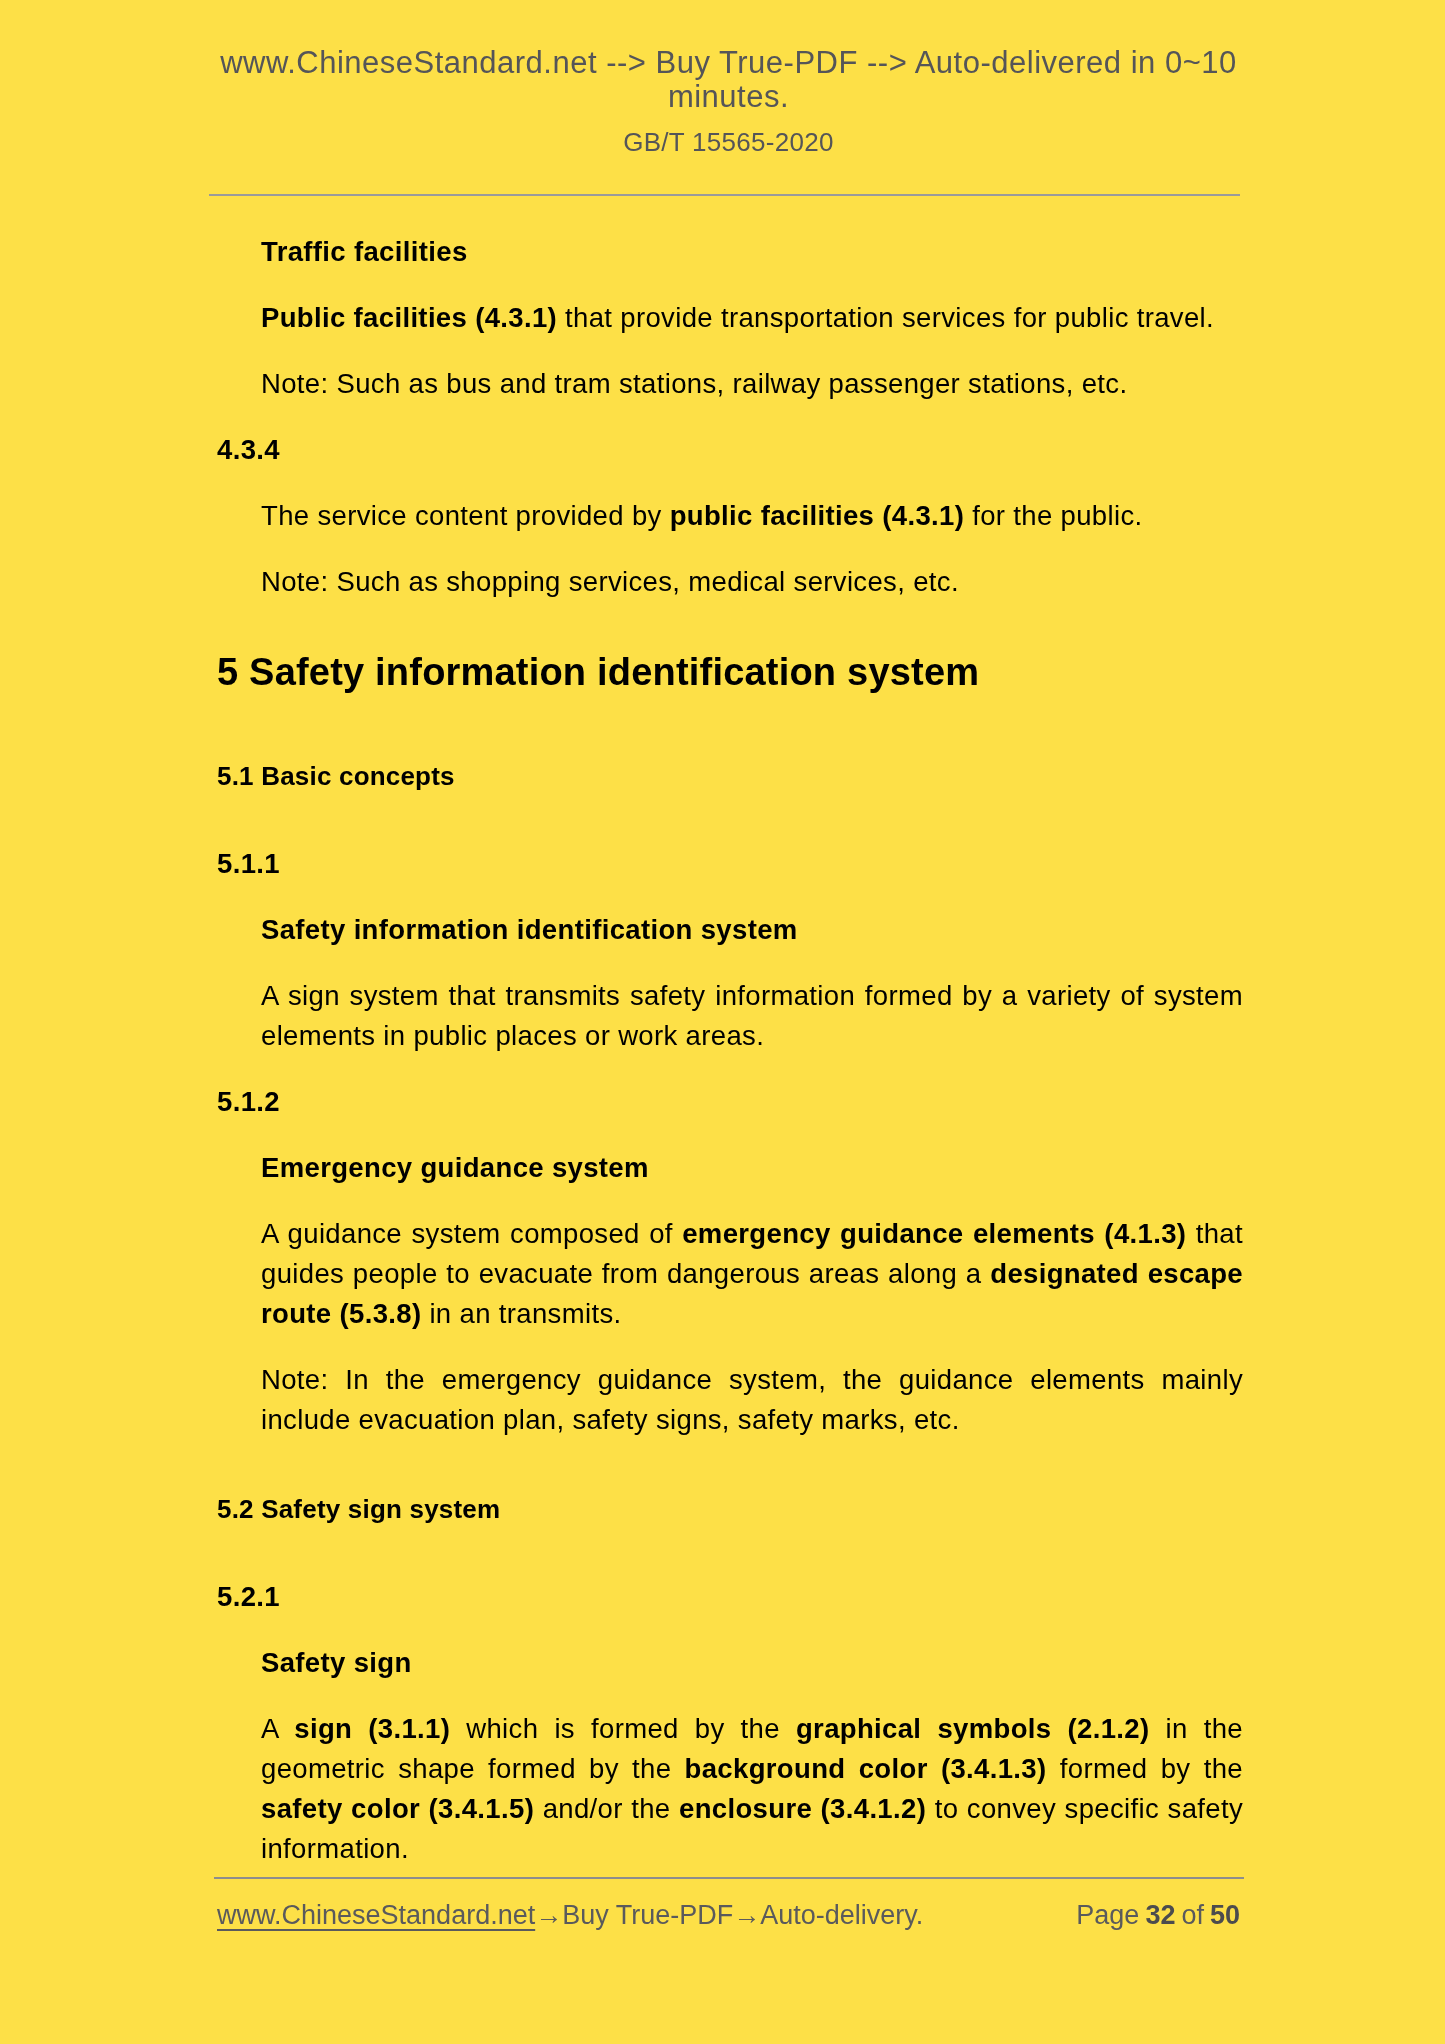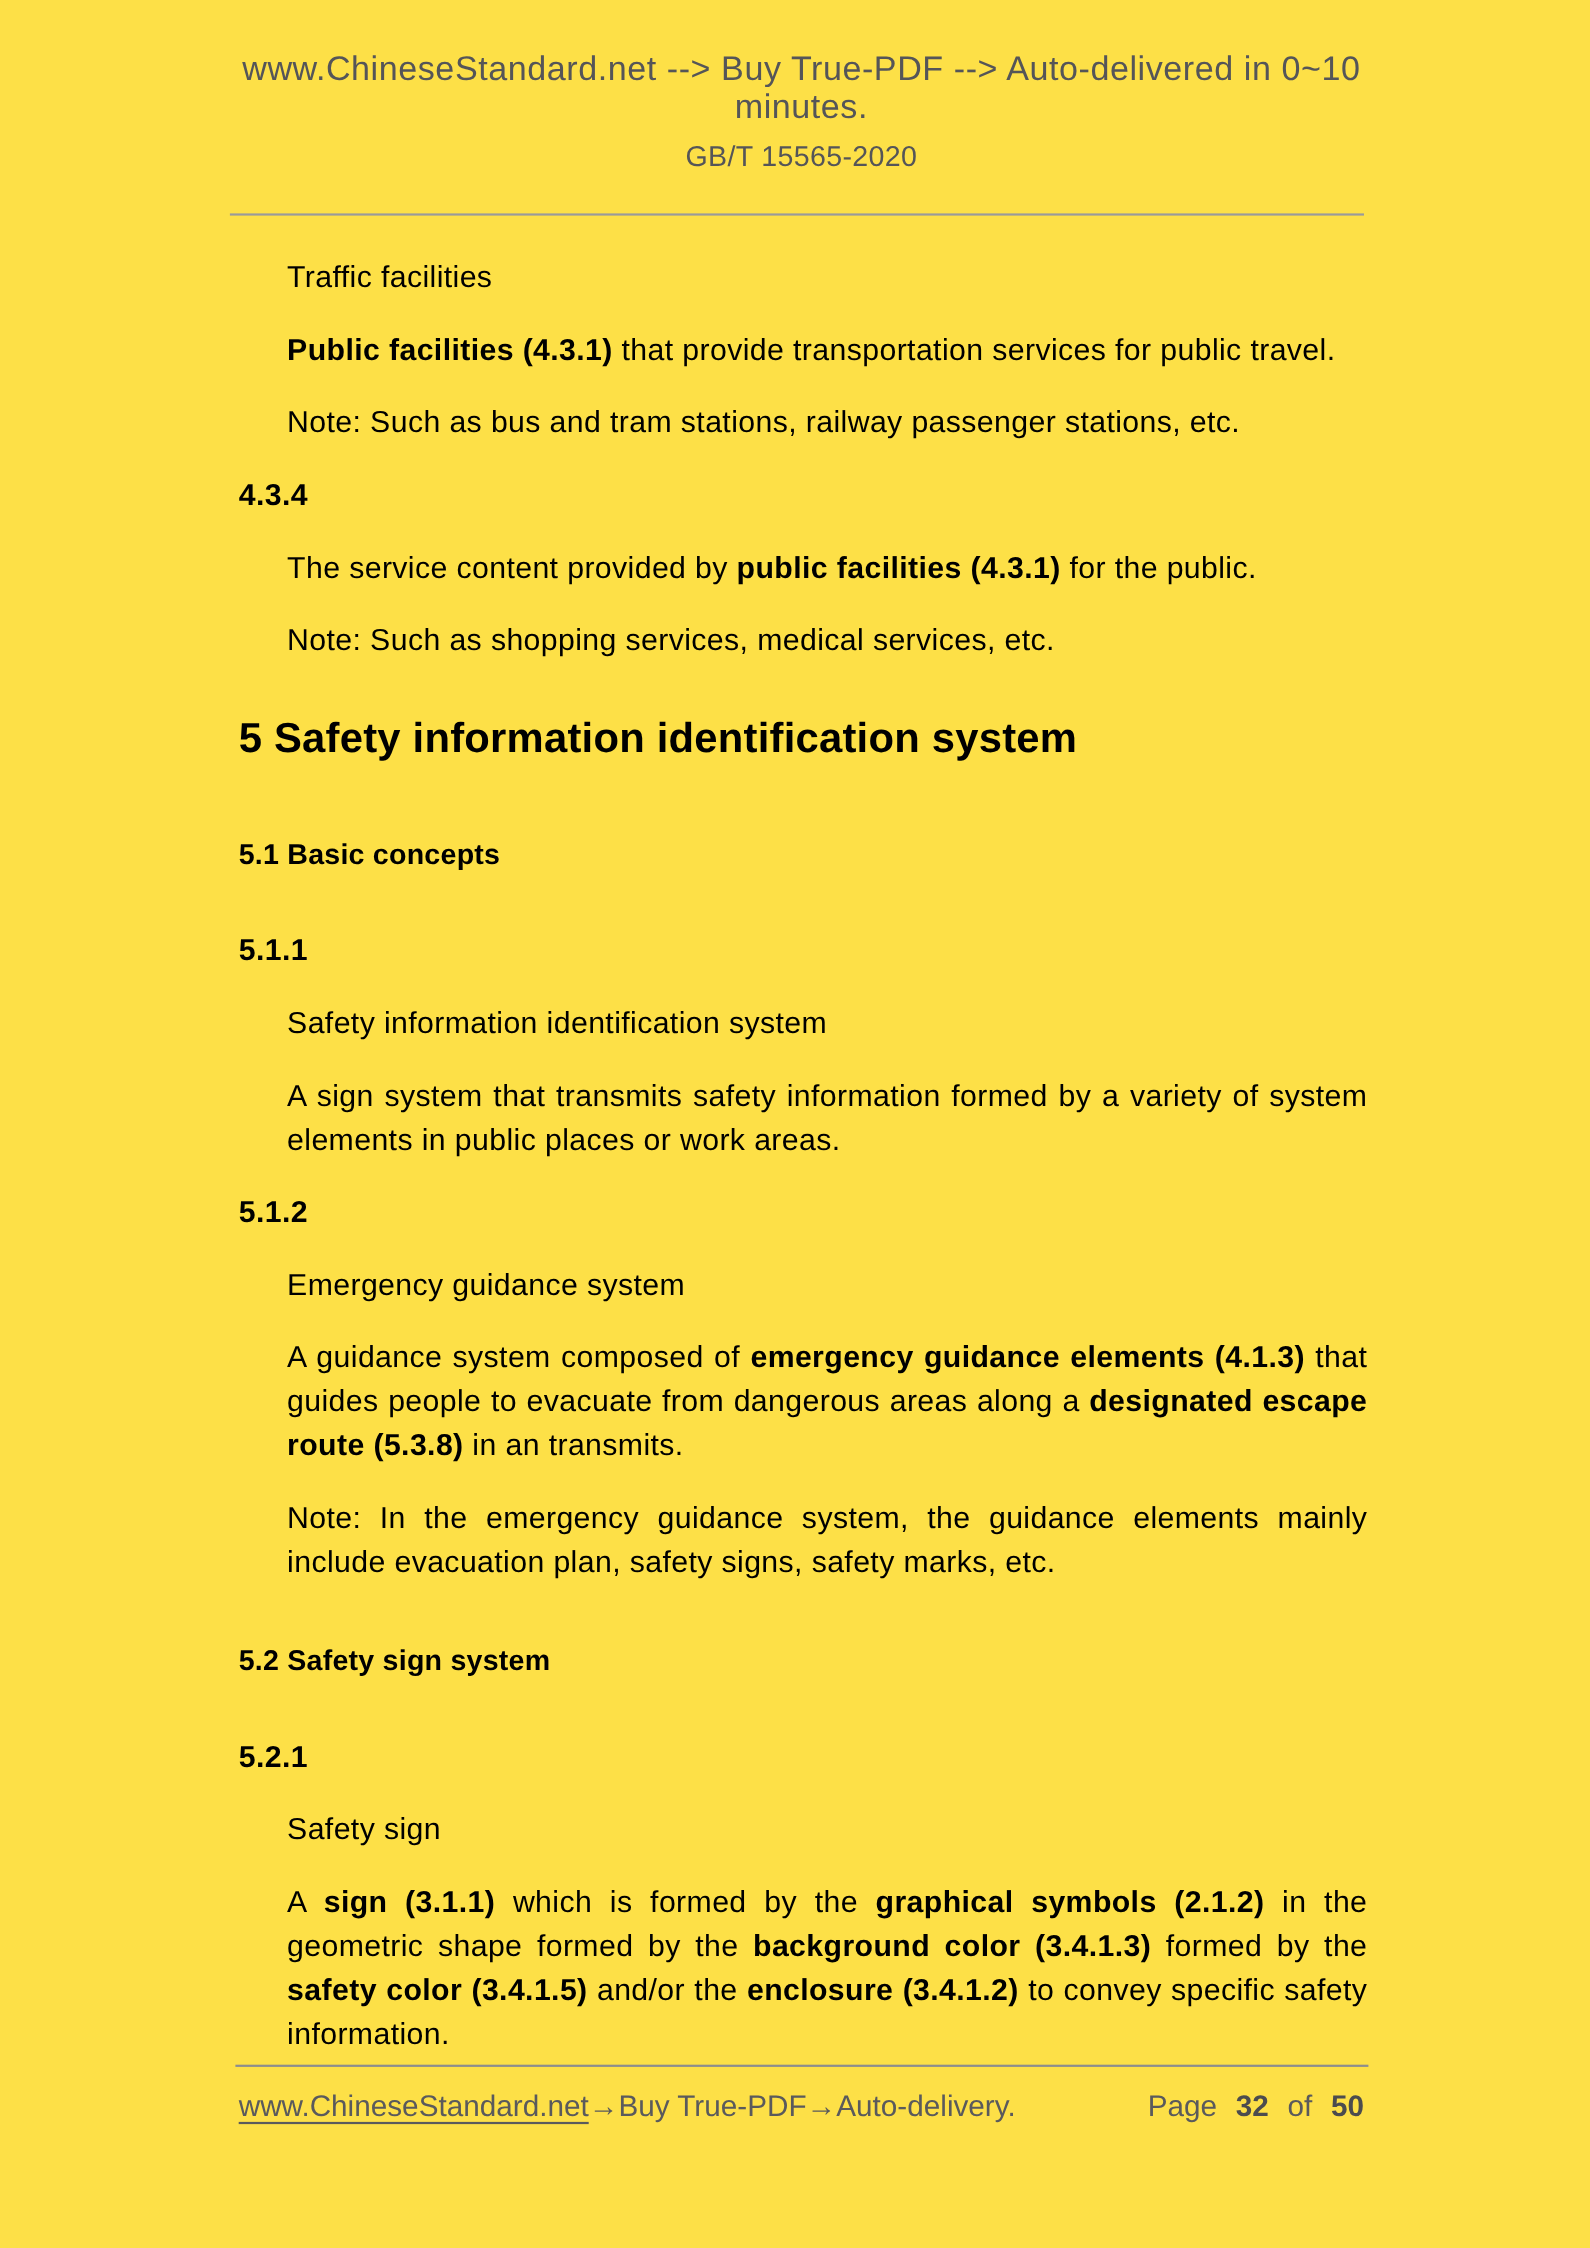--- a/index.html
+++ b/index.html
@@ -51,21 +51,21 @@
   main { display: block; padding-top: 36px; }
 
   .blk {
     font-size: 27.5px;
     line-height: 40px;
     letter-spacing: 0.35px;
     margin: 0 0 26px 0;
   }
   .num   { font-weight: bold; }
   .ind   { margin-left: 44px; width: 982px; }
-  .term  { font-weight: normal; }
+  .term  { font-weight: bold; }
   .one   { white-space: nowrap; }
   .just  { text-align: justify; }
   .mb0   { margin-bottom: 0; }
 
   .h1 {
     font-size: 38px;
     line-height: 52px;
     font-weight: bold;
     letter-spacing: 0.2px;
     margin: 44px 0 56px 0;
@@ -84,21 +84,21 @@
   .ftr {
     display: flex;
     justify-content: space-between;
     align-items: baseline;
     margin-top: 16px;
     font-size: 27px;
     line-height: 40px;
     color: #5a5a5c;
   }
   .ftr-left  { display: flex; white-space: nowrap; }
-  .ftr-right { display: flex; gap: 17px; white-space: nowrap; }
+  .ftr-right { display: flex; gap: 6px; white-space: nowrap; }
   .ftr-right b { color: #4c4c4e; }
   .link { text-decoration: underline; text-underline-offset: 5px; cursor: pointer; }
 </style>
 </head>
 <body>
 
 <div class="page">
 
   <div class="hdr-promo">www.ChineseStandard.net --&gt; Buy True-PDF --&gt; Auto-delivered in 0~10 minutes.</div>
   <div class="hdr-doc">GB/T 15565-2020</div>

